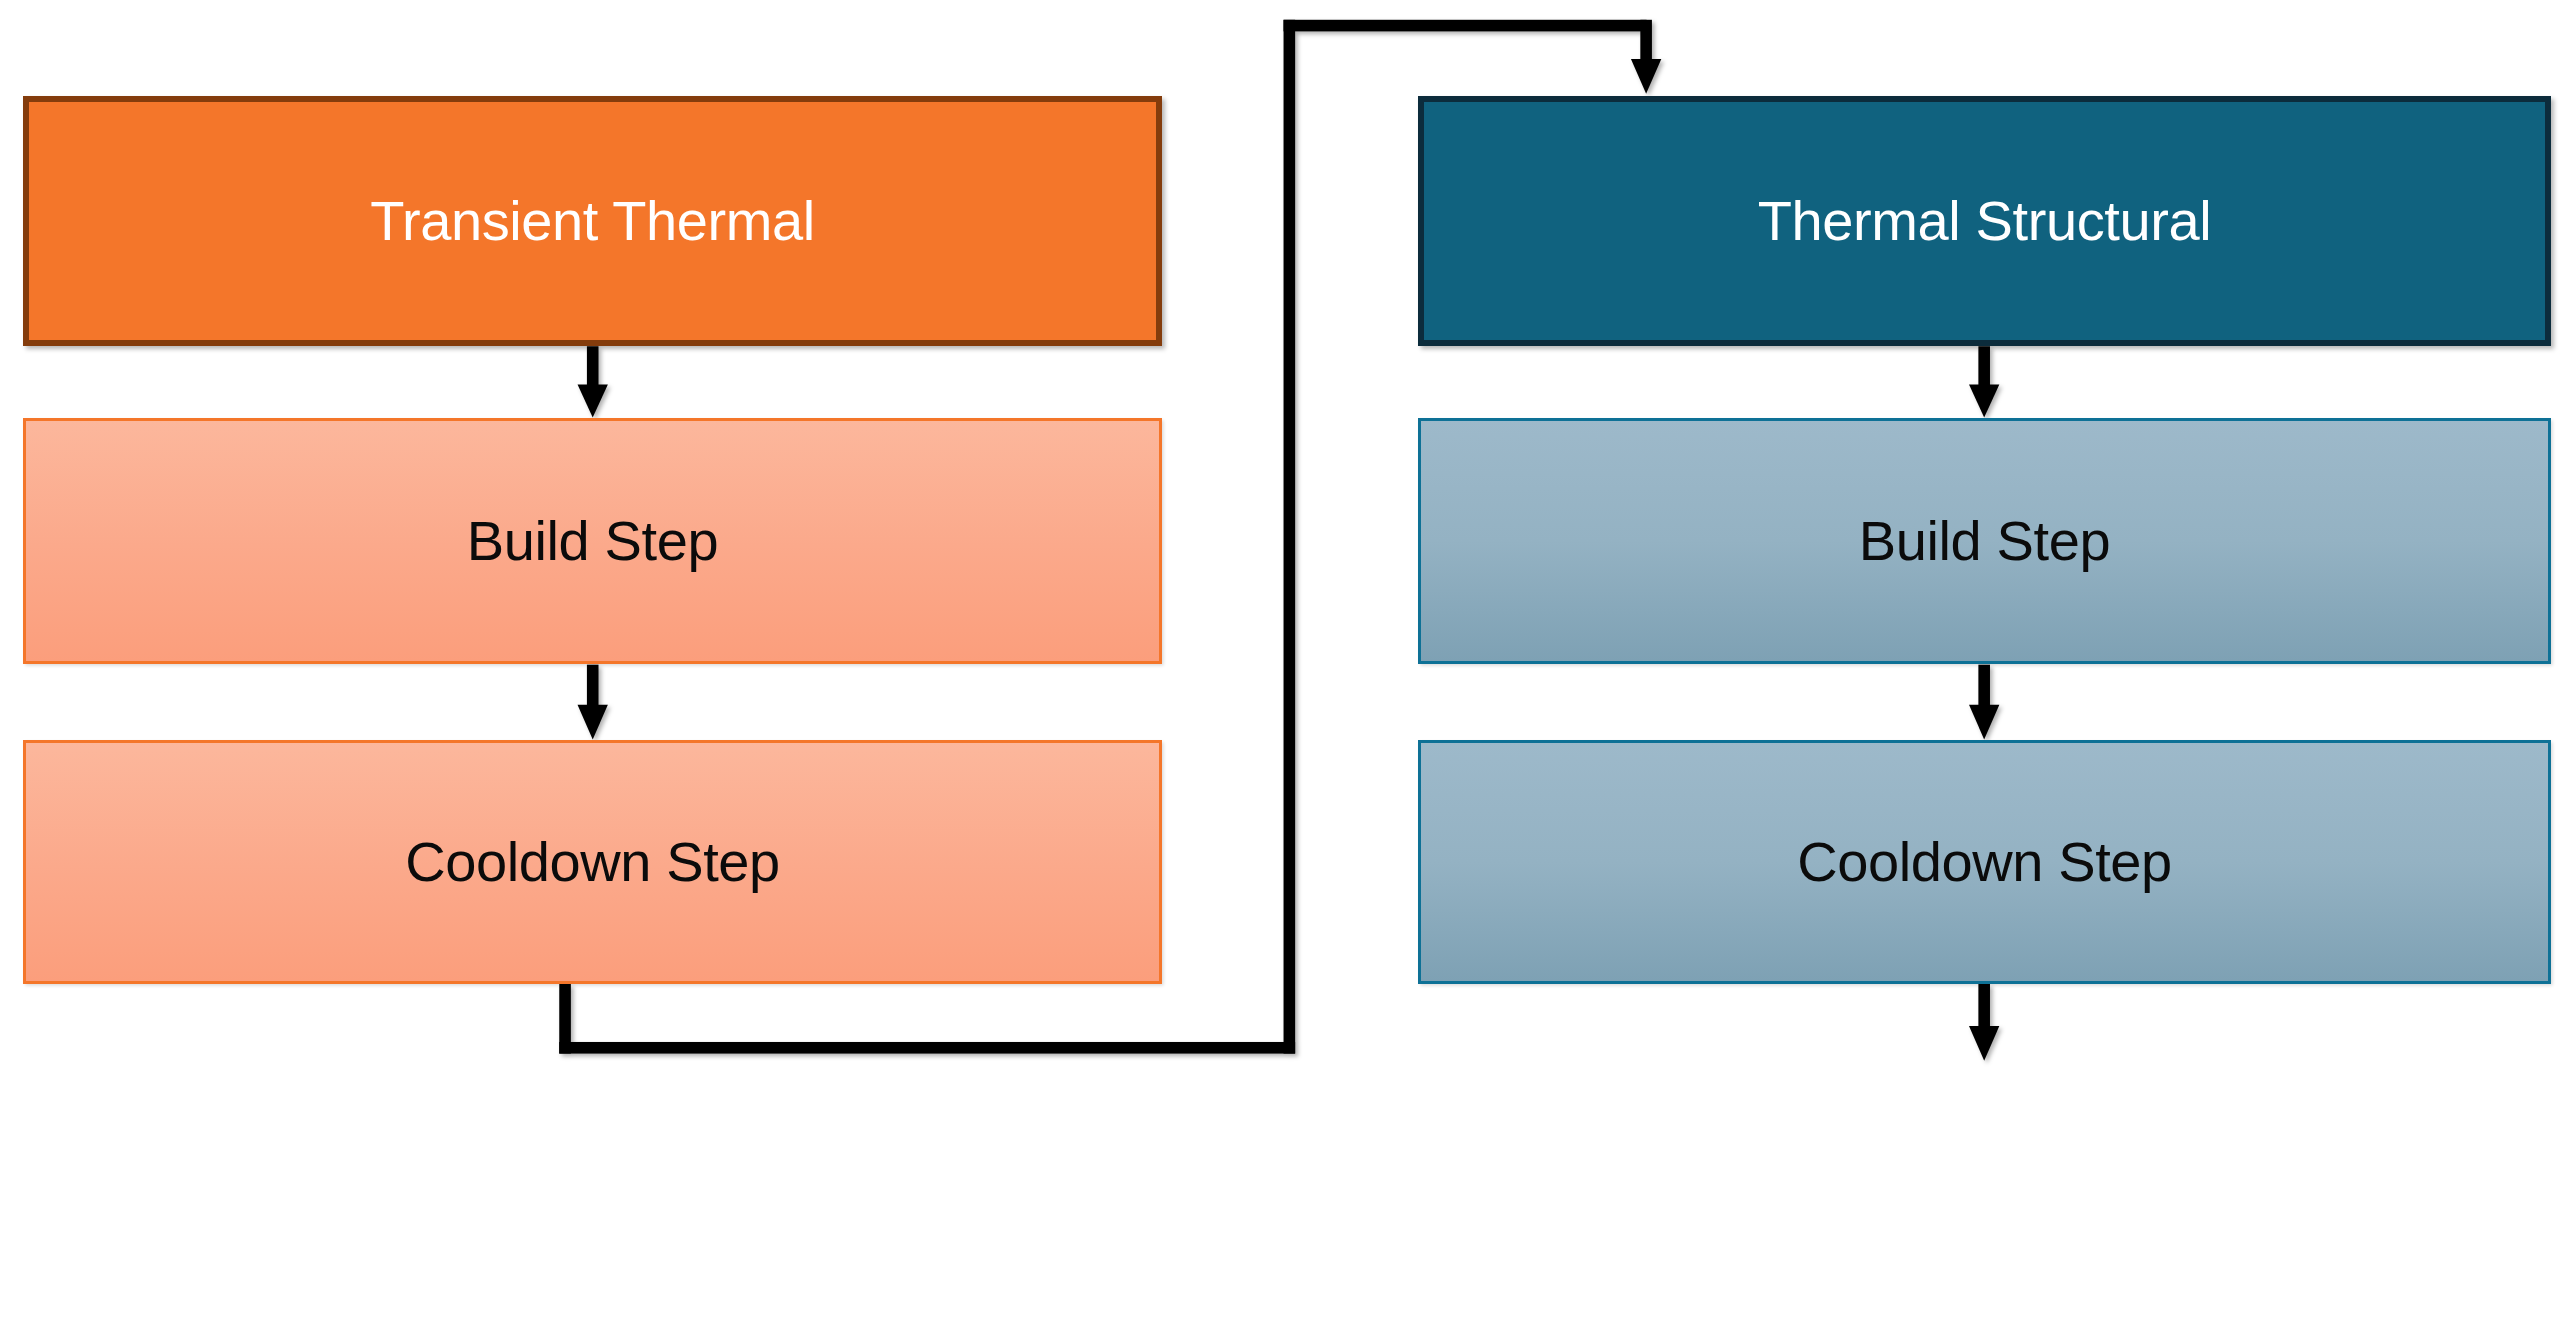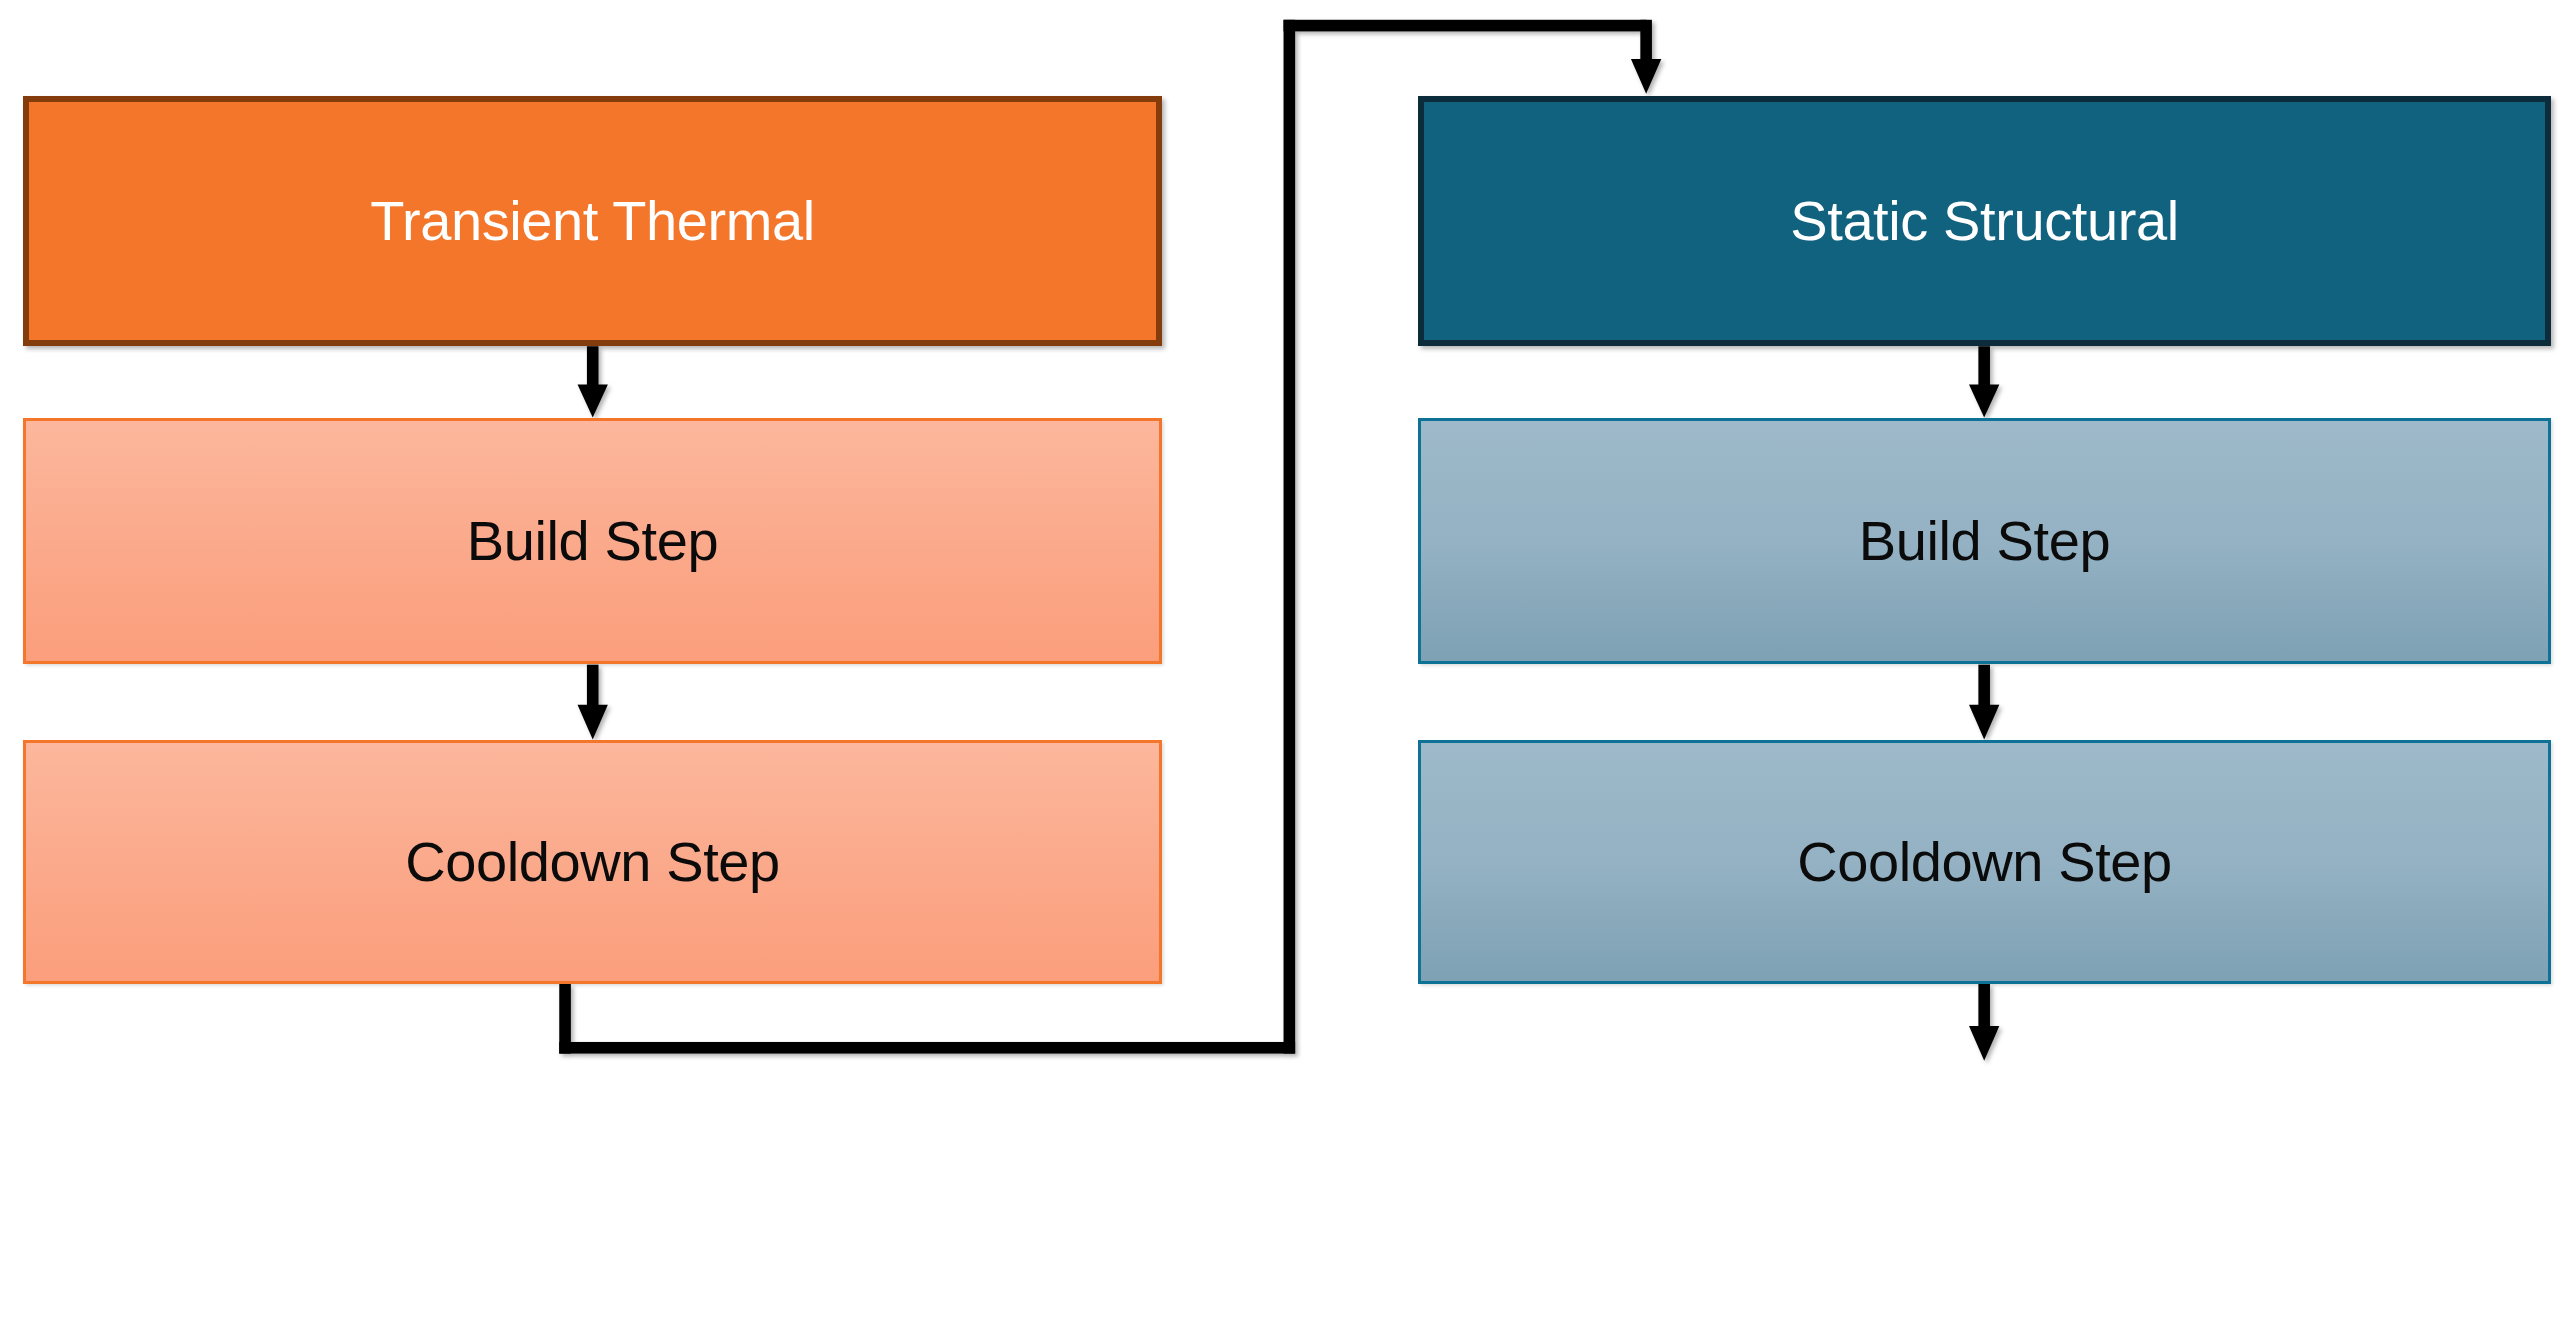--- a/index.html
+++ b/index.html
@@ -140,21 +140,21 @@
 
   <div class="node node--thermal-step" style="left:23px; top:418px; width:1139px; height:246px;">
     <span class="node-label">Build Step</span>
   </div>
 
   <div class="node node--thermal-step" style="left:23px; top:740px; width:1139px; height:244px;">
     <span class="node-label">Cooldown Step</span>
   </div>
 
   <div class="node node--struct-header" style="left:1418px; top:96px; width:1133px; height:250px;">
-    <span class="node-label">Static Structural</span>
+    <span class="node-label">Thermal Structural</span>
   </div>
 
   <div class="node node--struct-step" style="left:1418px; top:418px; width:1133px; height:246px;">
     <span class="node-label">Build Step</span>
   </div>
 
   <div class="node node--struct-step" style="left:1418px; top:740px; width:1133px; height:244px;">
     <span class="node-label">Cooldown Step</span>
   </div>
 

